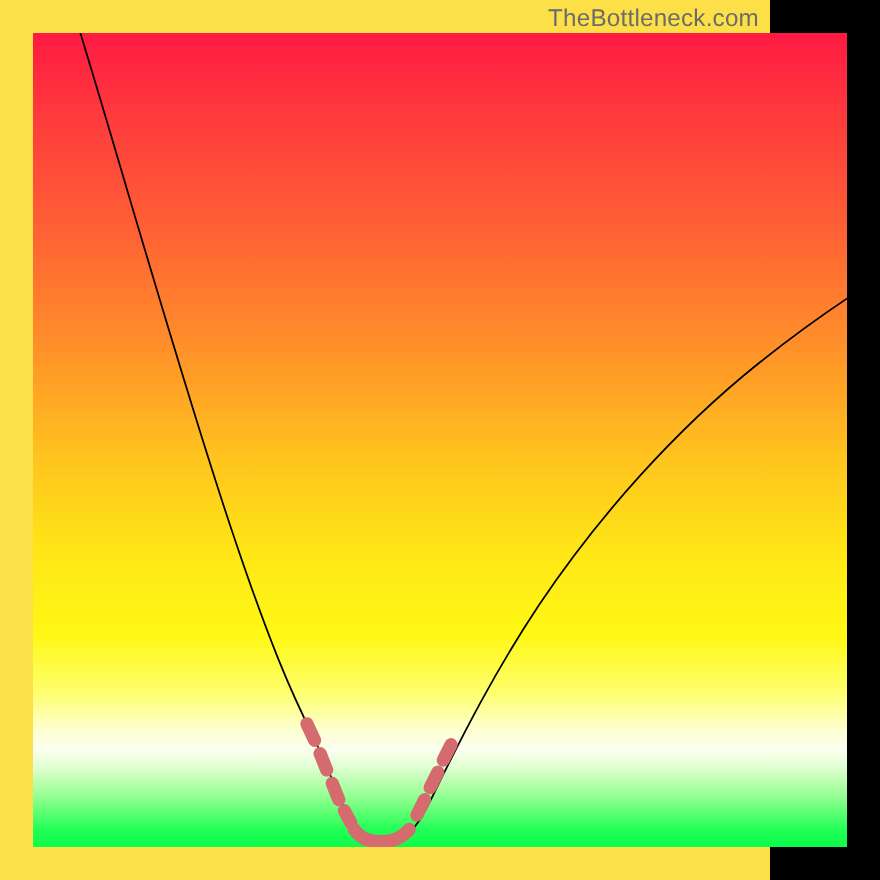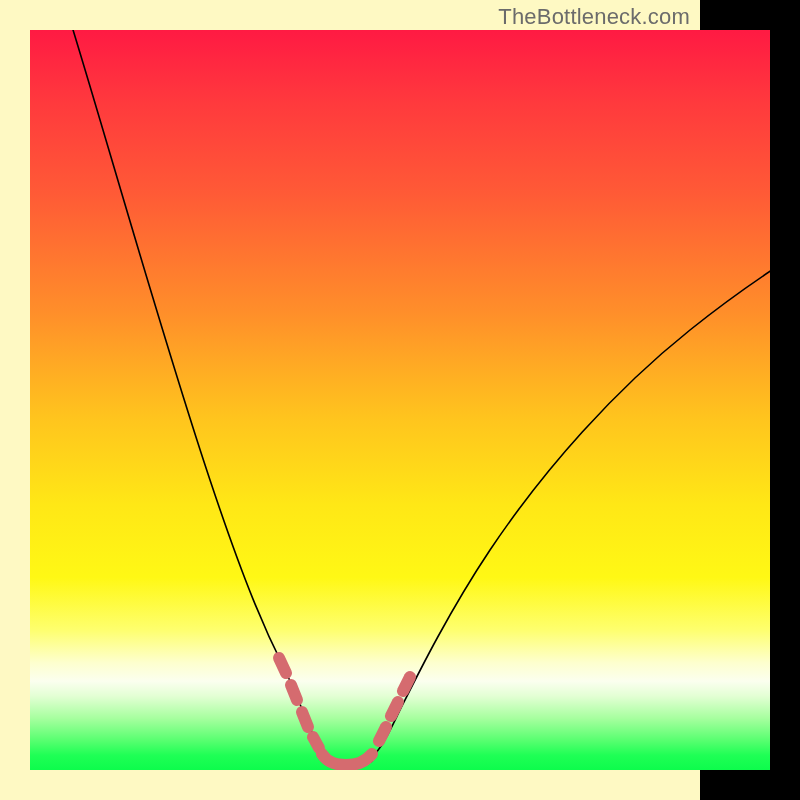--- a/index.html
+++ b/index.html
@@ -10,21 +10,21 @@
     background: #000;
     overflow: hidden;
     font-family: Arial, Helvetica, sans-serif;
   }
   .frame {
     position: absolute;
     top: 0;
     left: 0;
     width: 700px;
     height: 800px;
-    background: #fef9c3;
+    background: #fde047;
   }
   .plot {
     position: absolute;
     left: 30px;
     top: 30px;
     width: 740px;
     height: 740px;
     overflow: hidden;
   }
   .gradient {

